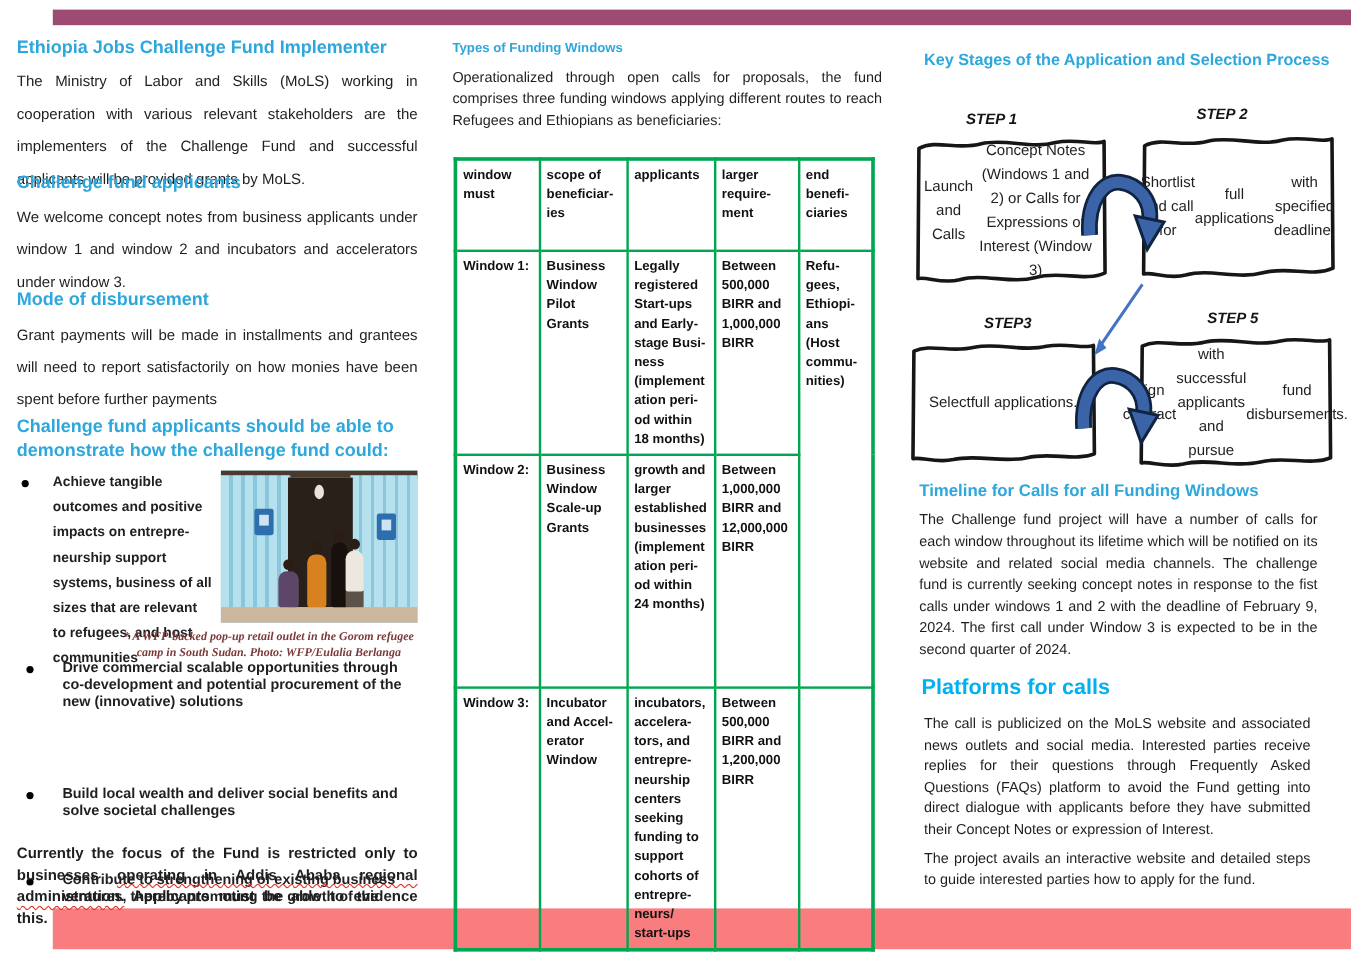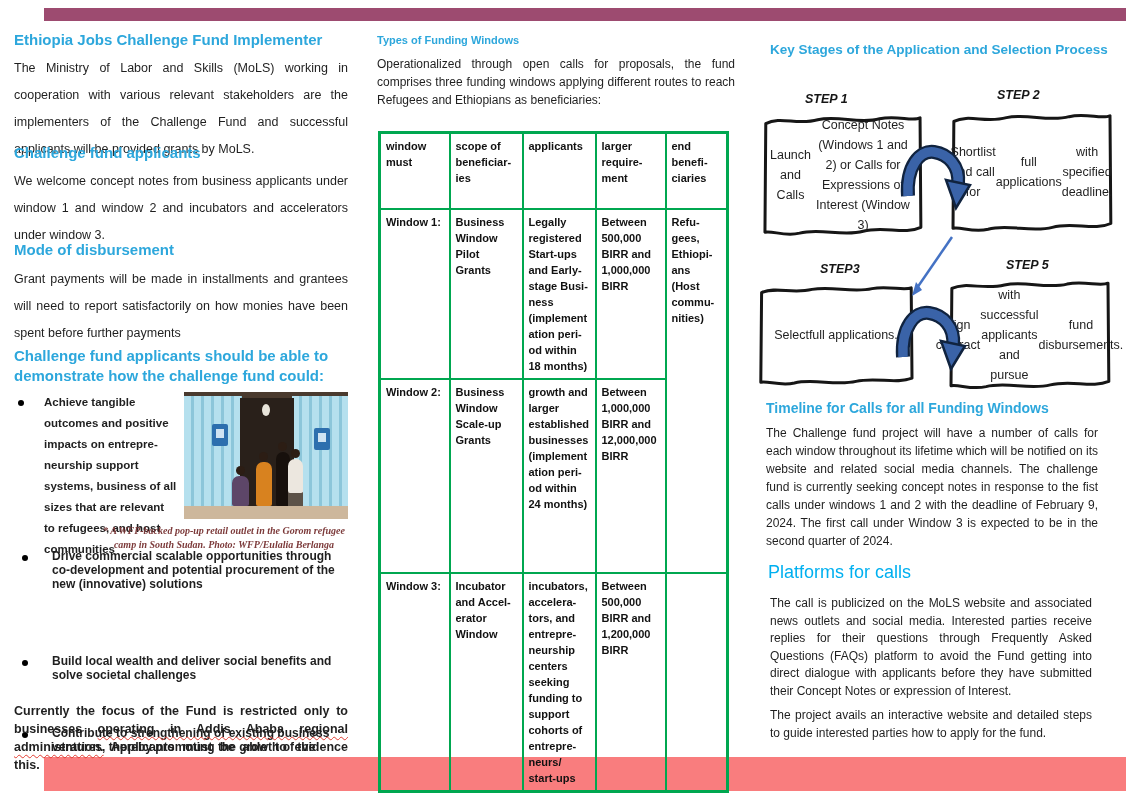--- a/index.html
+++ b/index.html
@@ -60,21 +60,21 @@
   .step-label{position:absolute;font-size:12.5px;font-weight:700;font-style:italic;color:#151515}
   .step-box{position:absolute}
   .sketch{position:absolute;inset:0;width:100%;height:100%;overflow:visible}
   .sketch path{fill:#fff;stroke:#161616;stroke-width:3;stroke-linejoin:round;vector-effect:non-scaling-stroke}
   .step-text{position:relative;z-index:1;width:100%;height:100%;display:flex;
     justify-content:center;text-align:center;font-size:12.5px;line-height:20px;padding:12px 10px}
   .al-top{align-items:center}.al-mid{align-items:center}
   .arrows{position:absolute;inset:0;pointer-events:none;z-index:2}
   .rc-tl-h{left:766px;top:398px;width:340px;font-size:14px}
   .rc-tl-p{left:766px;top:424px;width:332px;font-size:12px;line-height:18px;text-align:justify}
-  .rc-pf-h{left:768px;top:560px;font-size:18px;line-height:24px;color:var(--platforms-cyan);font-weight:400}
+  .rc-pf-h{left:768px;top:560px;font-size:18px;line-height:24px;color:var(--platforms-cyan);font-weight:700}
   .rc-pf-p{left:770px;top:595px;width:322px;font-size:12px;line-height:17.5px;text-align:justify}
   .rc-pf-p2{left:770px;top:707px;width:322px;font-size:12px;line-height:17.5px;text-align:justify}
 </style>
 </head>
 <body>
 
 <div class="page">
 
   <div class="abs bar-top"></div>
   <div class="abs bar-bottom"></div>

